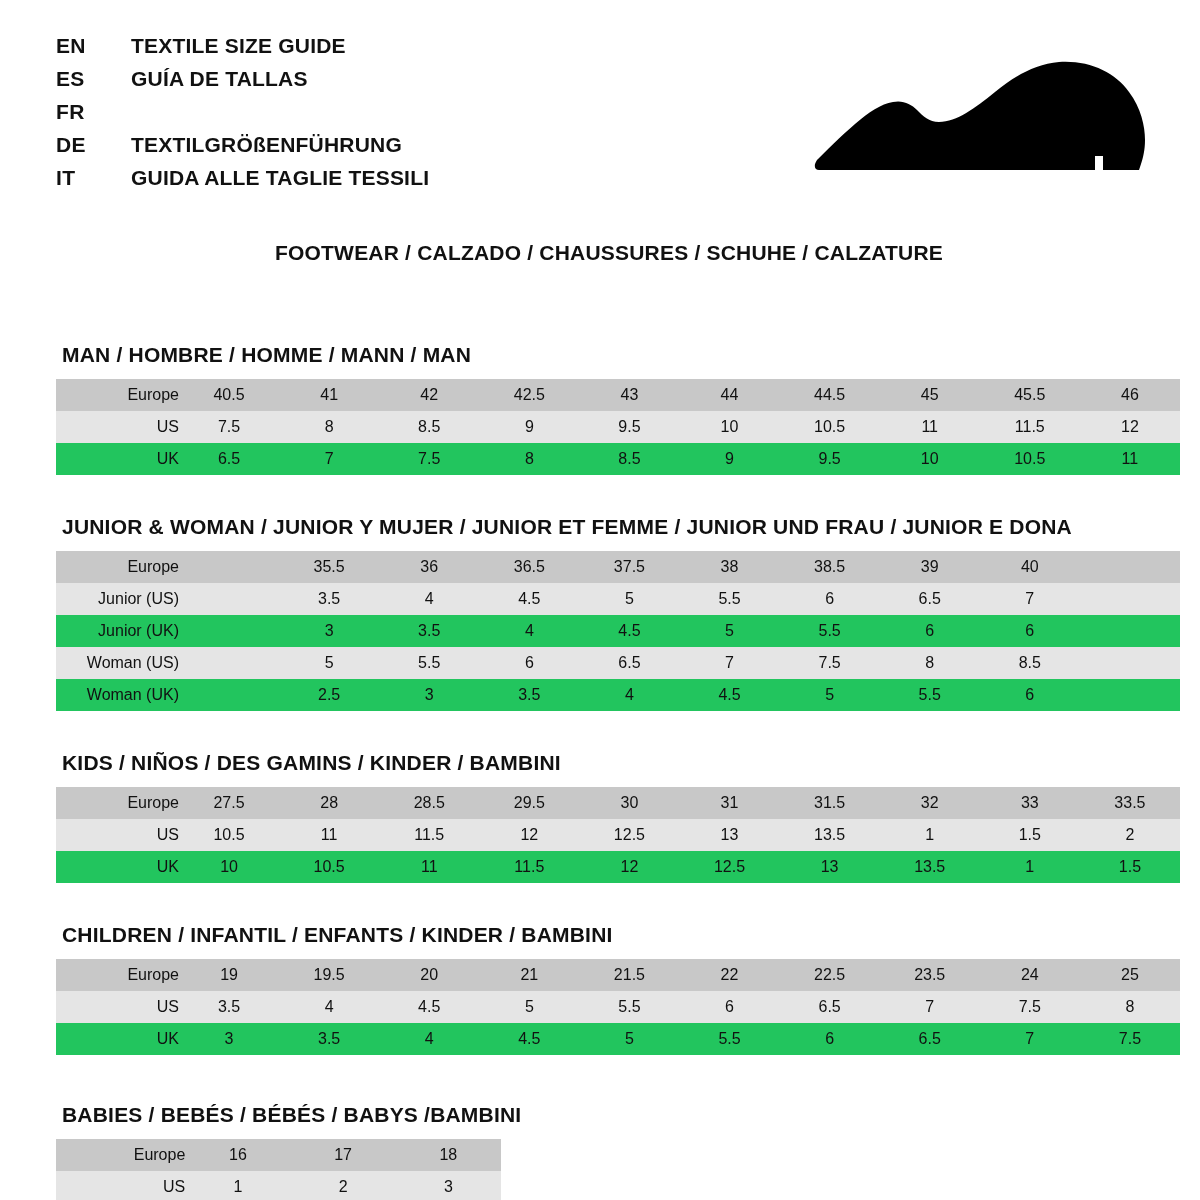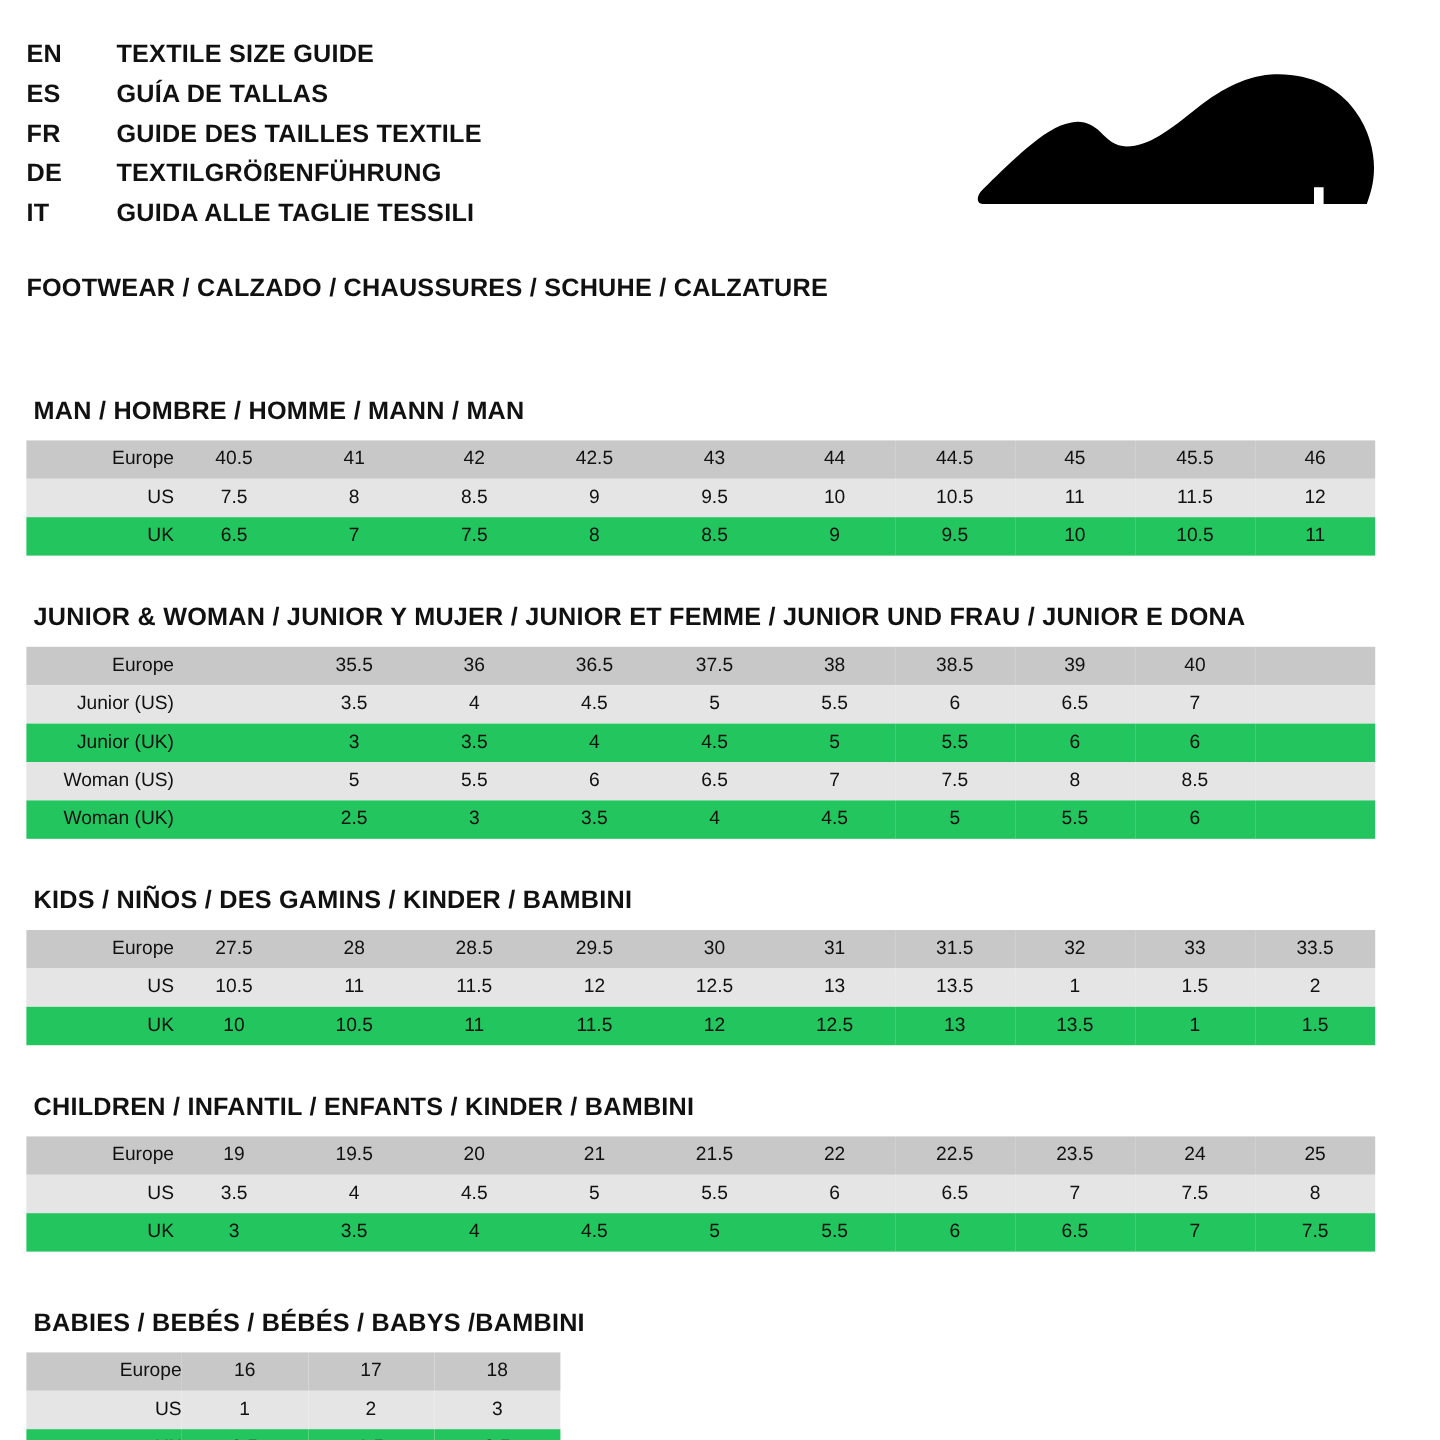--- a/index.html
+++ b/index.html
@@ -12,21 +12,21 @@
     height: 1200px;
     font-family: "Liberation Sans", sans-serif;
     color: #111111;
     overflow: hidden;
   }
   .page {
     position: relative;
     width: 1200px;
     height: 924px;
     box-sizing: border-box;
-    padding: 34px 38px 0 22px;
+    padding: 34px 38px 0 56px;
   }
 
   
   .header {
     display: flex;
     align-items: flex-start;
     justify-content: space-between;
   }
   .lang-block {
     display: block;
@@ -48,24 +48,25 @@
     letter-spacing: 0.2px;
   }
   .shoe-wrap {
     width: 370px;
     padding-top: 26px;
     display: flex;
     justify-content: center;
   }
 
   .section-title-main {
-    margin-top: 30px;
+    margin-top: 42px;
     font-size: 21px;
     font-weight: bold;
     letter-spacing: 0.2px;
+    text-align: center;
   }
 
   
   .group {
     margin-top: 40px;
   }
   .group.first {
     margin-top: 78px;
   }
   .group-title {
@@ -124,21 +125,20 @@
       <div class="lang-row">
         <span class="lang-code">EN</span>
         <span class="lang-title">TEXTILE SIZE GUIDE</span>
       </div>
       <div class="lang-row">
         <span class="lang-code">ES</span>
         <span class="lang-title">GUÍA DE TALLAS</span>
       </div>
       <div class="lang-row">
         <span class="lang-code">FR</span>
-        <span class="lang-title">GUIDE DES TAILLES TEXTILE</span>
       </div>
       <div class="lang-row">
         <span class="lang-code">DE</span>
         <span class="lang-title">TEXTILGRÖßENFÜHRUNG</span>
       </div>
       <div class="lang-row">
         <span class="lang-code">IT</span>
         <span class="lang-title">GUIDA ALLE TAGLIE TESSILI</span>
       </div>
     </div>

